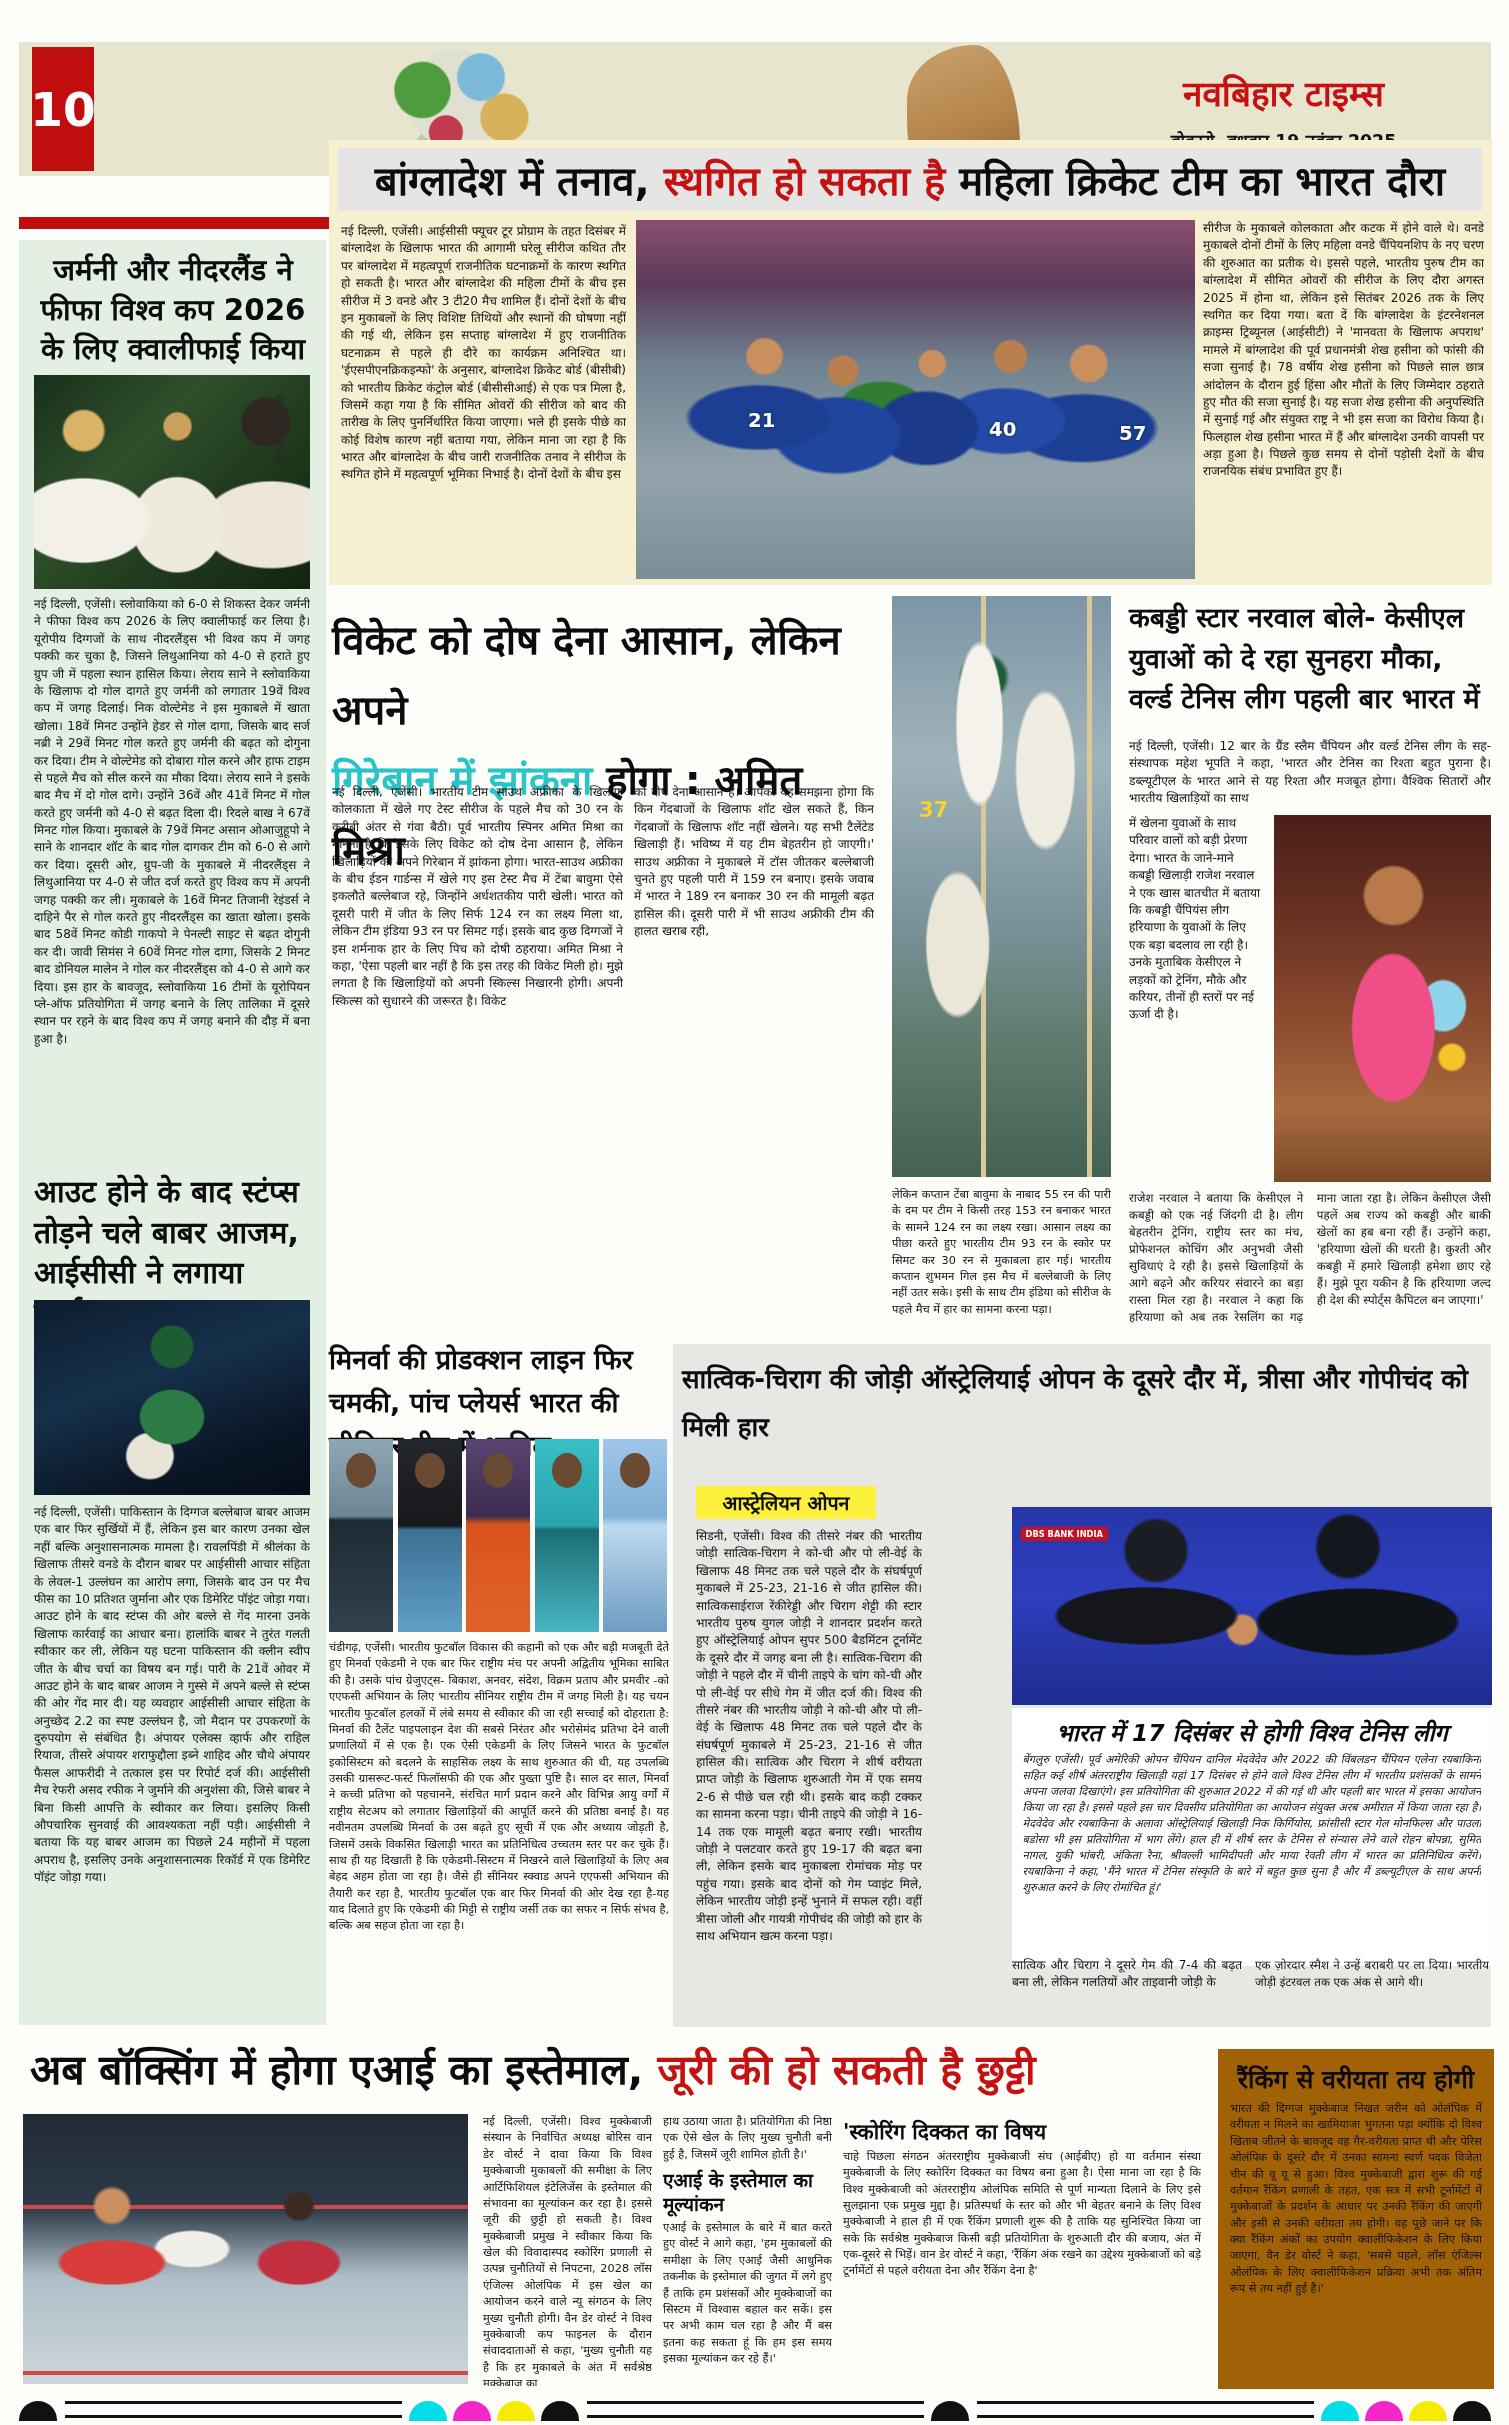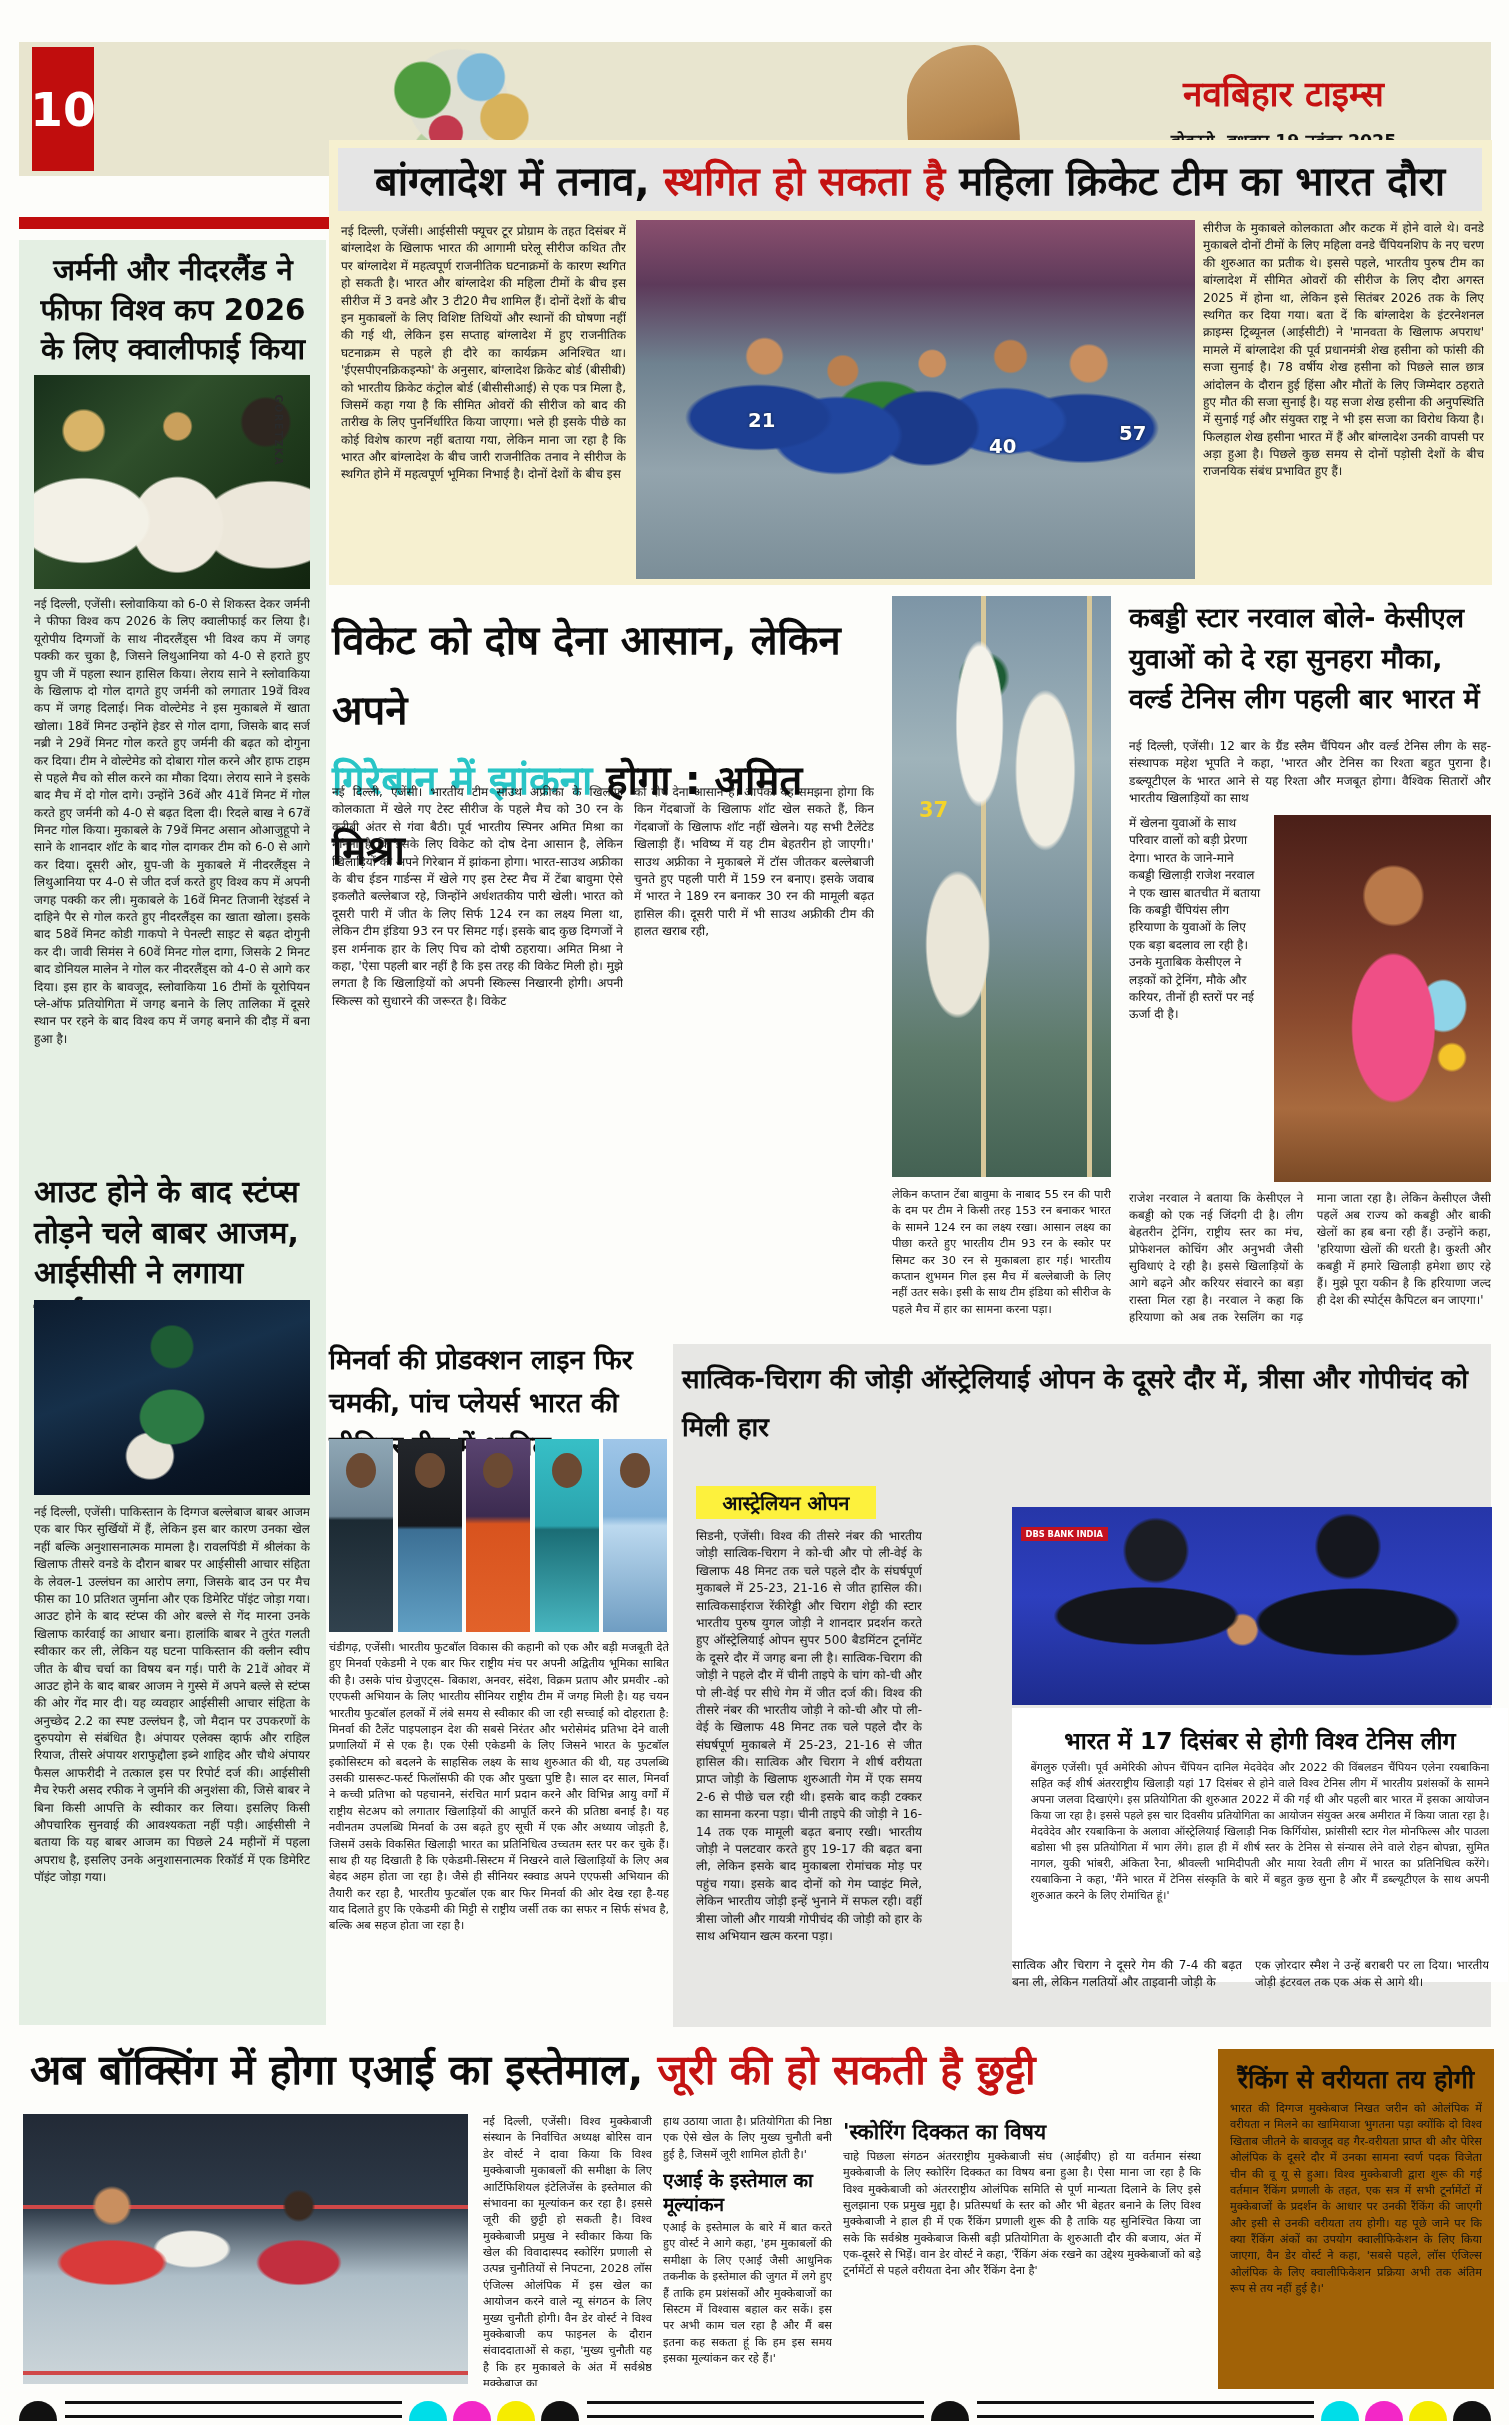--- a/index.html
+++ b/index.html
@@ -90,21 +90,21 @@
     radial-gradient(ellipse at 66% 56%,#234aa6 0 11%,transparent 12%),
     radial-gradient(ellipse at 80% 58%,#1d3f93 0 11%,transparent 12%),
     radial-gradient(ellipse at 44% 52%,#2e7d32 0 9%,transparent 10%),
     radial-gradient(circle at 23% 38%,#c98f5f 0 3.5%,transparent 4%),
     radial-gradient(circle at 37% 42%,#b97f4f 0 3.5%,transparent 4%),
     radial-gradient(circle at 53% 40%,#c98f5f 0 3.5%,transparent 4%),
     radial-gradient(circle at 67% 38%,#b97f4f 0 3.5%,transparent 4%),
     radial-gradient(circle at 81% 40%,#c98f5f 0 3.5%,transparent 4%),
     linear-gradient(180deg,#8a4f6e 0%,#5d3a5a 18%,#6f8290 40%,#93a4ad 70%,#7b8e98 100%);">
     <span class="jersey-num" style="left:97px;top:189px;margin-left:15px;">21</span>
-    <span class="jersey-num" style="left:353px;top:198px;margin-top:17px;">40</span>
+    <span class="jersey-num" style="left:353px;top:198px;">40</span>
     <span class="jersey-num" style="left:483px;top:202px;">57</span>
   </div>
   <div class="abs bt" style="left:1203px;top:220px;width:281px;height:359px;font-size:12px;">सीरीज के मुकाबले कोलकाता और कटक में होने वाले थे। वनडे मुकाबले दोनों टीमों के लिए महिला वनडे चैंपियनशिप के नए चरण की शुरुआत का प्रतीक थे। इससे पहले, भारतीय पुरुष टीम का बांग्लादेश में सीमित ओवरों की सीरीज के लिए दौरा अगस्त 2025 में होना था, लेकिन इसे सितंबर 2026 तक के लिए स्थगित कर दिया गया। बता दें कि बांग्लादेश के इंटरनेशनल क्राइम्स ट्रिब्यूनल (आईसीटी) ने 'मानवता के खिलाफ अपराध' मामले में बांग्लादेश की पूर्व प्रधानमंत्री शेख हसीना को फांसी की सजा सुनाई है। 78 वर्षीय शेख हसीना को पिछले साल छात्र आंदोलन के दौरान हुई हिंसा और मौतों के लिए जिम्मेदार ठहराते हुए मौत की सजा सुनाई है। यह सजा शेख हसीना की अनुपस्थिति में सुनाई गई और संयुक्त राष्ट्र ने भी इस सजा का विरोध किया है। फिलहाल शेख हसीना भारत में हैं और बांग्लादेश उनकी वापसी पर अड़ा हुआ है। पिछले कुछ समय से दोनों पड़ोसी देशों के बीच राजनयिक संबंध प्रभावित हुए हैं।</div>
 
   <div class="abs hl" style="left:332px;top:605px;width:553px;font-size:40px;line-height:1.75;">
     <span>विकेट को दोष देना आसान, लेकिन अपने</span><br>
     <span style="color:#29c5c6;">गिरेबान में झांकना</span><span> होगा : अमित मिश्रा</span>
   </div>
   <div class="photo" style="left:892px;top:596px;width:219px;height:581px;background:
     radial-gradient(ellipse at 40% 22%,#f4f2ea 0 12%,transparent 13%),
@@ -147,21 +147,21 @@
   <div class="abs bt" style="left:696px;top:1528px;width:226px;height:483px;font-size:12px;">सिडनी, एजेंसी। विश्व की तीसरे नंबर की भारतीय जोड़ी सात्विक-चिराग ने को-ची और पो ली-वेई के खिलाफ 48 मिनट तक चले पहले दौर के संघर्षपूर्ण मुकाबले में 25-23, 21-16 से जीत हासिल की। सात्विकसाईराज रेंकीरेड्डी और चिराग शेट्टी की स्टार भारतीय पुरुष युगल जोड़ी ने शानदार प्रदर्शन करते हुए ऑस्ट्रेलियाई ओपन सुपर 500 बैडमिंटन टूर्नामेंट के दूसरे दौर में जगह बना ली है। सात्विक-चिराग की जोड़ी ने पहले दौर में चीनी ताइपे के चांग को-ची और पो ली-वेई पर सीधे गेम में जीत दर्ज की। विश्व की तीसरे नंबर की भारतीय जोड़ी ने को-ची और पो ली-वेई के खिलाफ 48 मिनट तक चले पहले दौर के संघर्षपूर्ण मुकाबले में 25-23, 21-16 से जीत हासिल की। सात्विक और चिराग ने शीर्ष वरीयता प्राप्त जोड़ी के खिलाफ शुरुआती गेम में एक समय 2-6 से पीछे चल रही थी। इसके बाद कड़ी टक्कर का सामना करना पड़ा। चीनी ताइपे की जोड़ी ने 16-14 तक एक मामूली बढ़त बनाए रखी। भारतीय जोड़ी ने पलटवार करते हुए 19-17 की बढ़त बना ली, लेकिन इसके बाद मुकाबला रोमांचक मोड़ पर पहुंच गया। इसके बाद दोनों को गेम प्वाइंट मिले, लेकिन भारतीय जोड़ी इन्हें भुनाने में सफल रही। वहीं त्रीसा जोली और गायत्री गोपीचंद की जोड़ी को हार के साथ अभियान खत्म करना पड़ा।</div>
   <div class="photo" style="left:1012px;top:1507px;width:480px;height:198px;background:
     radial-gradient(ellipse at 28% 55%,#14161c 0 18%,transparent 19%),
     radial-gradient(ellipse at 72% 58%,#101318 0 20%,transparent 21%),
     radial-gradient(circle at 30% 22%,#1b1d24 0 8%,transparent 9%),
     radial-gradient(circle at 70% 20%,#15171e 0 8%,transparent 9%),
     radial-gradient(circle at 48% 62%,#c98f5f 0 5%,transparent 6%),
     linear-gradient(180deg,#2636a8 0%,#2d3fbe 45%,#1e2c8e 100%);">
     <span style="position:absolute;left:9px;top:19.6px;background:#c41220;color:#fff;font-size:8.3px;font-weight:700;padding:2.3px 4.5px;">DBS BANK INDIA</span>
   </div>
-  <div class="abs" style="left:1012px;top:1708px;width:480px;height:258px;background:#fff;padding:8px;">
+  <div class="abs" style="left:1012px;top:1708px;width:480px;height:258px;background:#fff;padding:0;font-style:italic;">
     <div class="hl" style="font-size:23.4px;text-align:center;margin:7.5px 7.5px 4.5px 7.5px;">भारत में 17 दिसंबर से होगी विश्व टेनिस लीग</div>
     <div class="bt" style="margin:0 10.6px;height:189px;font-size:11px;">बेंगलुरु एजेंसी। पूर्व अमेरिकी ओपन चैंपियन दानिल मेदवेदेव और 2022 की विंबलडन चैंपियन एलेना रयबाकिना सहित कई शीर्ष अंतरराष्ट्रीय खिलाड़ी यहां 17 दिसंबर से होने वाले विश्व टेनिस लीग में भारतीय प्रशंसकों के सामने अपना जलवा दिखाएंगे। इस प्रतियोगिता की शुरुआत 2022 में की गई थी और पहली बार भारत में इसका आयोजन किया जा रहा है। इससे पहले इस चार दिवसीय प्रतियोगिता का आयोजन संयुक्त अरब अमीरात में किया जाता रहा है। मेदवेदेव और रयबाकिना के अलावा ऑस्ट्रेलियाई खिलाड़ी निक किर्गियोस, फ्रांसीसी स्टार गेल मोनफिल्स और पाउला बडोसा भी इस प्रतियोगिता में भाग लेंगे। हाल ही में शीर्ष स्तर के टेनिस से संन्यास लेने वाले रोहन बोपन्ना, सुमित नागल, युकी भांबरी, अंकिता रैना, श्रीवल्ली भामिदीपती और माया रेवती लीग में भारत का प्रतिनिधित्व करेंगे। रयबाकिना ने कहा, 'मैंने भारत में टेनिस संस्कृति के बारे में बहुत कुछ सुना है और मैं डब्ल्यूटीएल के साथ अपनी शुरुआत करने के लिए रोमांचित हूं।'</div>
   </div>
   <div class="abs bt" style="left:1012px;top:1957px;width:230px;height:66px;font-size:12px;">सात्विक और चिराग ने दूसरे गेम की 7-4 की बढ़त बना ली, लेकिन गलतियों और ताइवानी जोड़ी के</div>
   <div class="abs bt" style="left:1255px;top:1957px;width:234px;height:66px;font-size:11.7px;">एक ज़ोरदार स्मैश ने उन्हें बराबरी पर ला दिया। भारतीय जोड़ी इंटरवल तक एक अंक से आगे थी।</div>
 
   <div class="abs hl" style="left:30px;top:2040px;width:1178px;font-size:41px;white-space:nowrap;">
     <span>अब बॉक्सिंग में होगा एआई का इस्तेमाल, </span><span style="color:#c41212;">जूरी की हो सकती है छुट्टी</span>
   </div>
   <div class="photo" style="left:22.6px;top:2114px;width:445px;height:270px;background:

